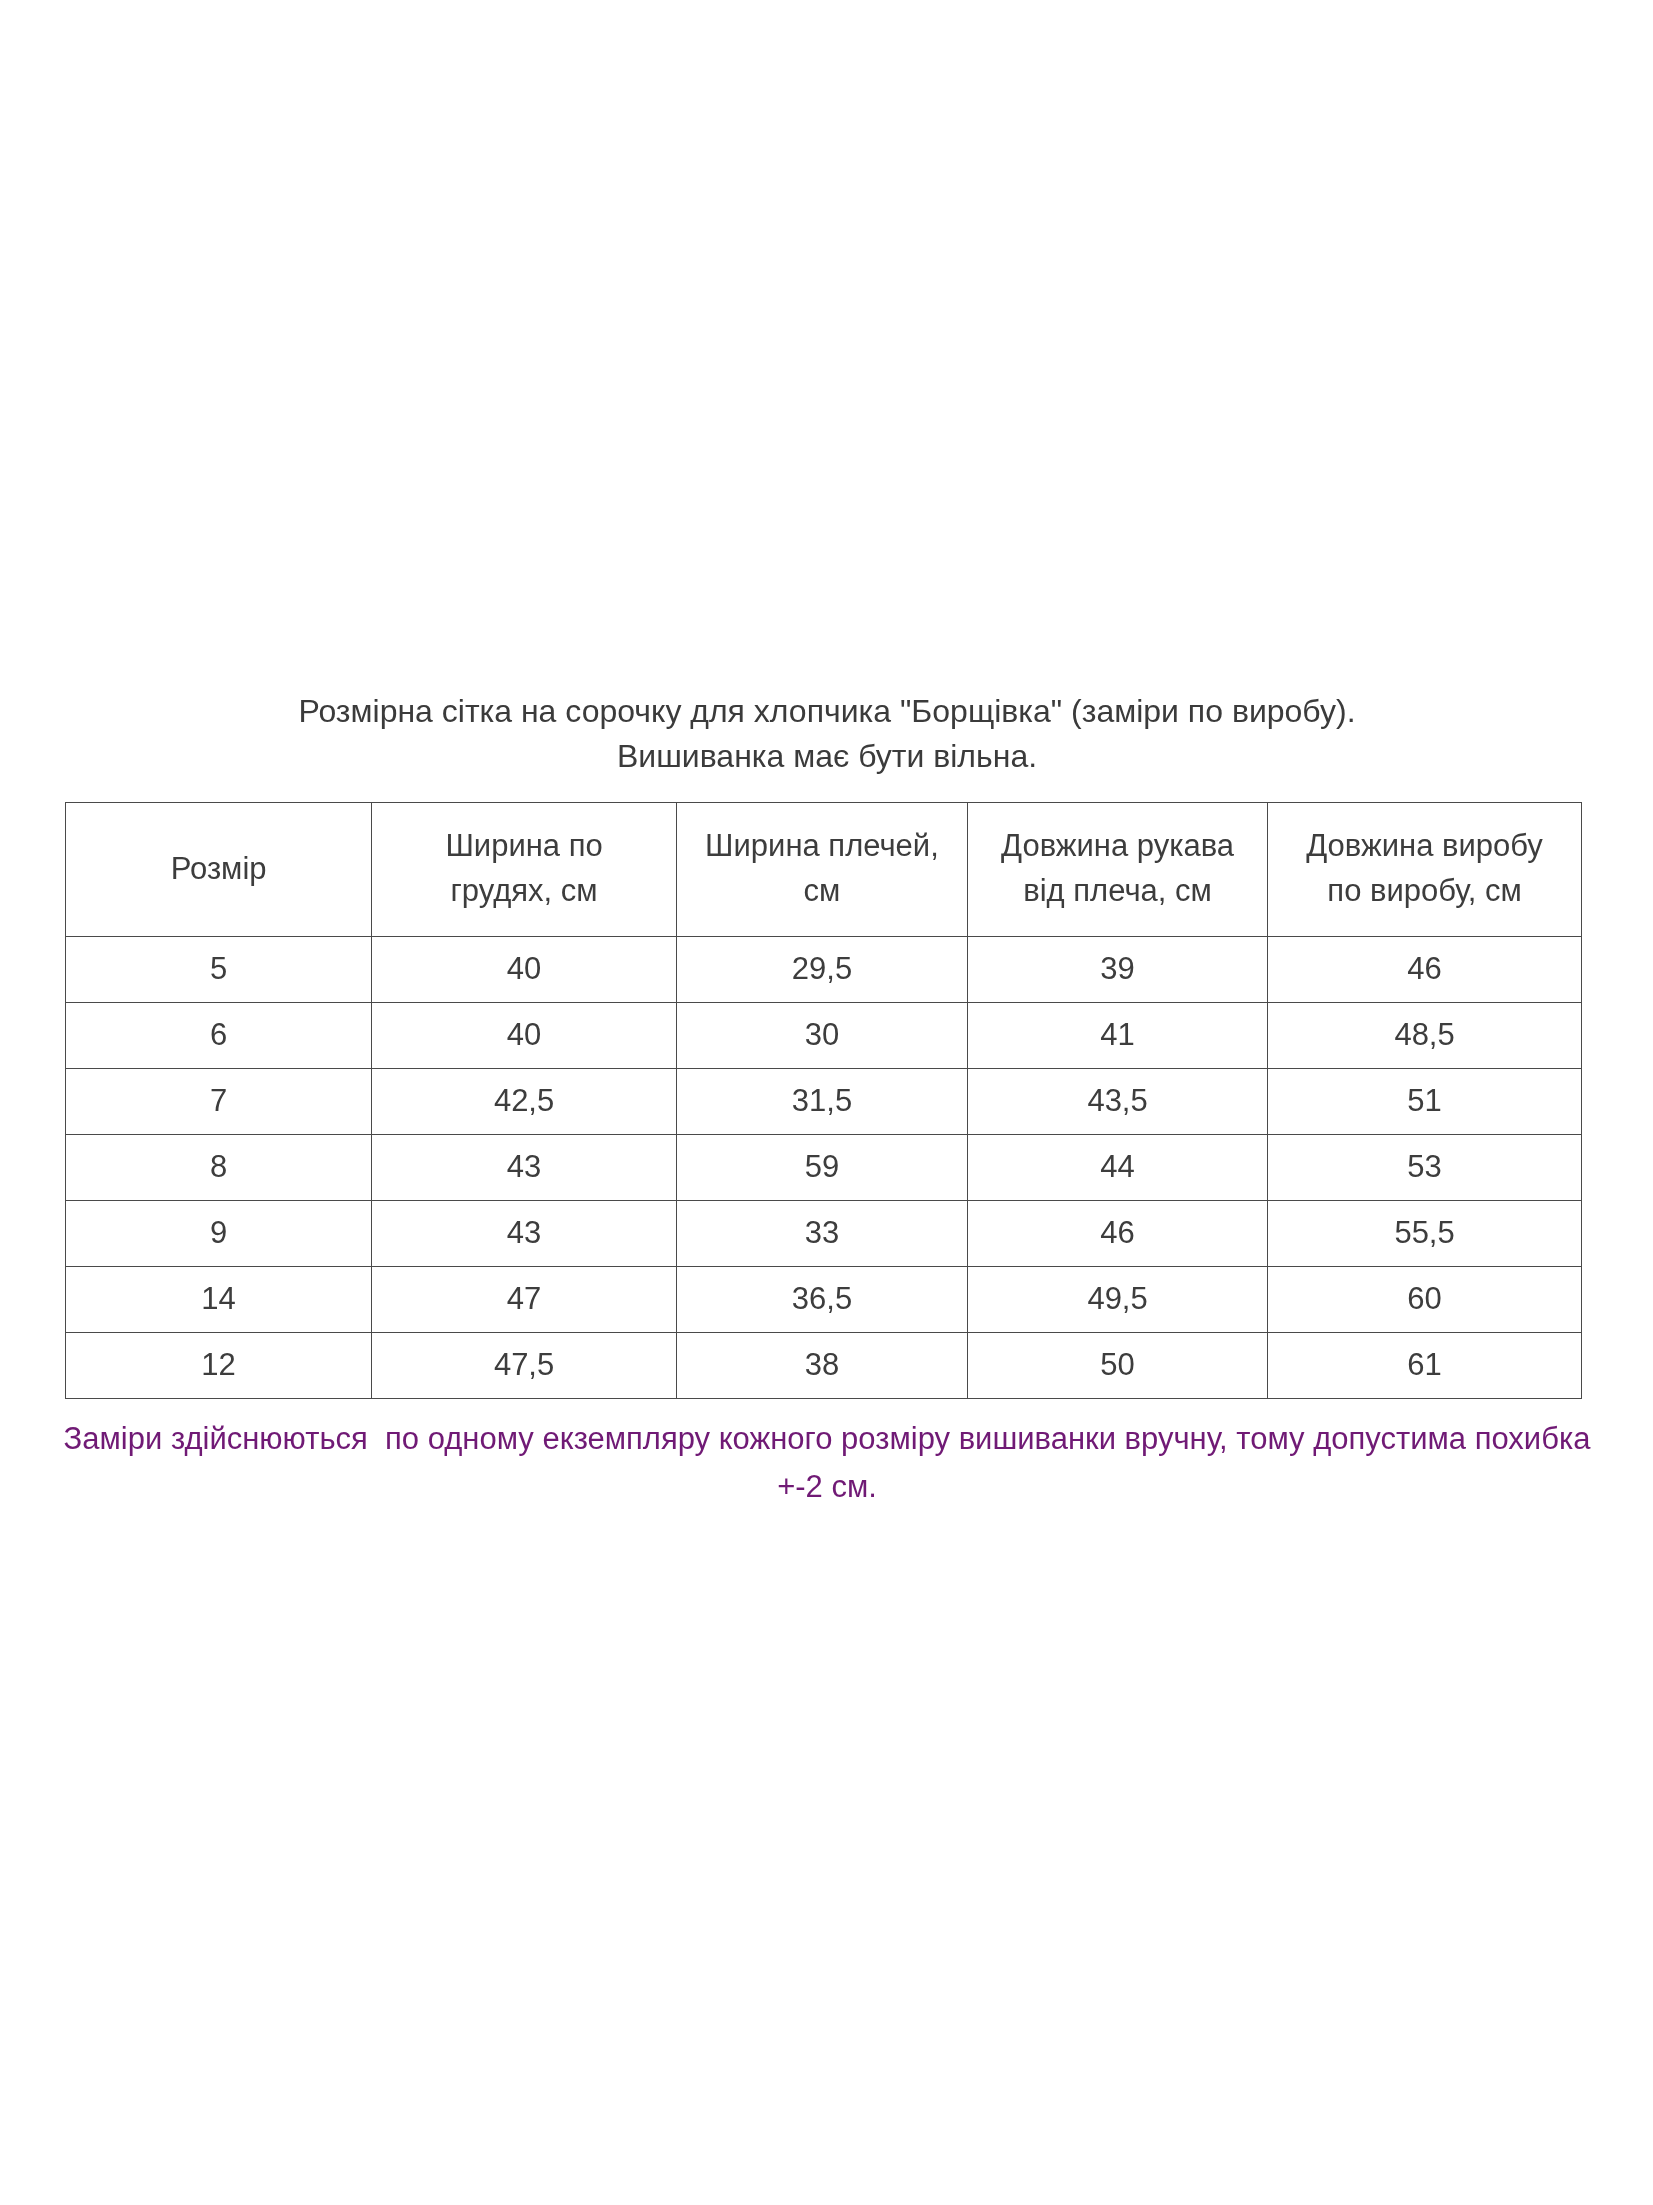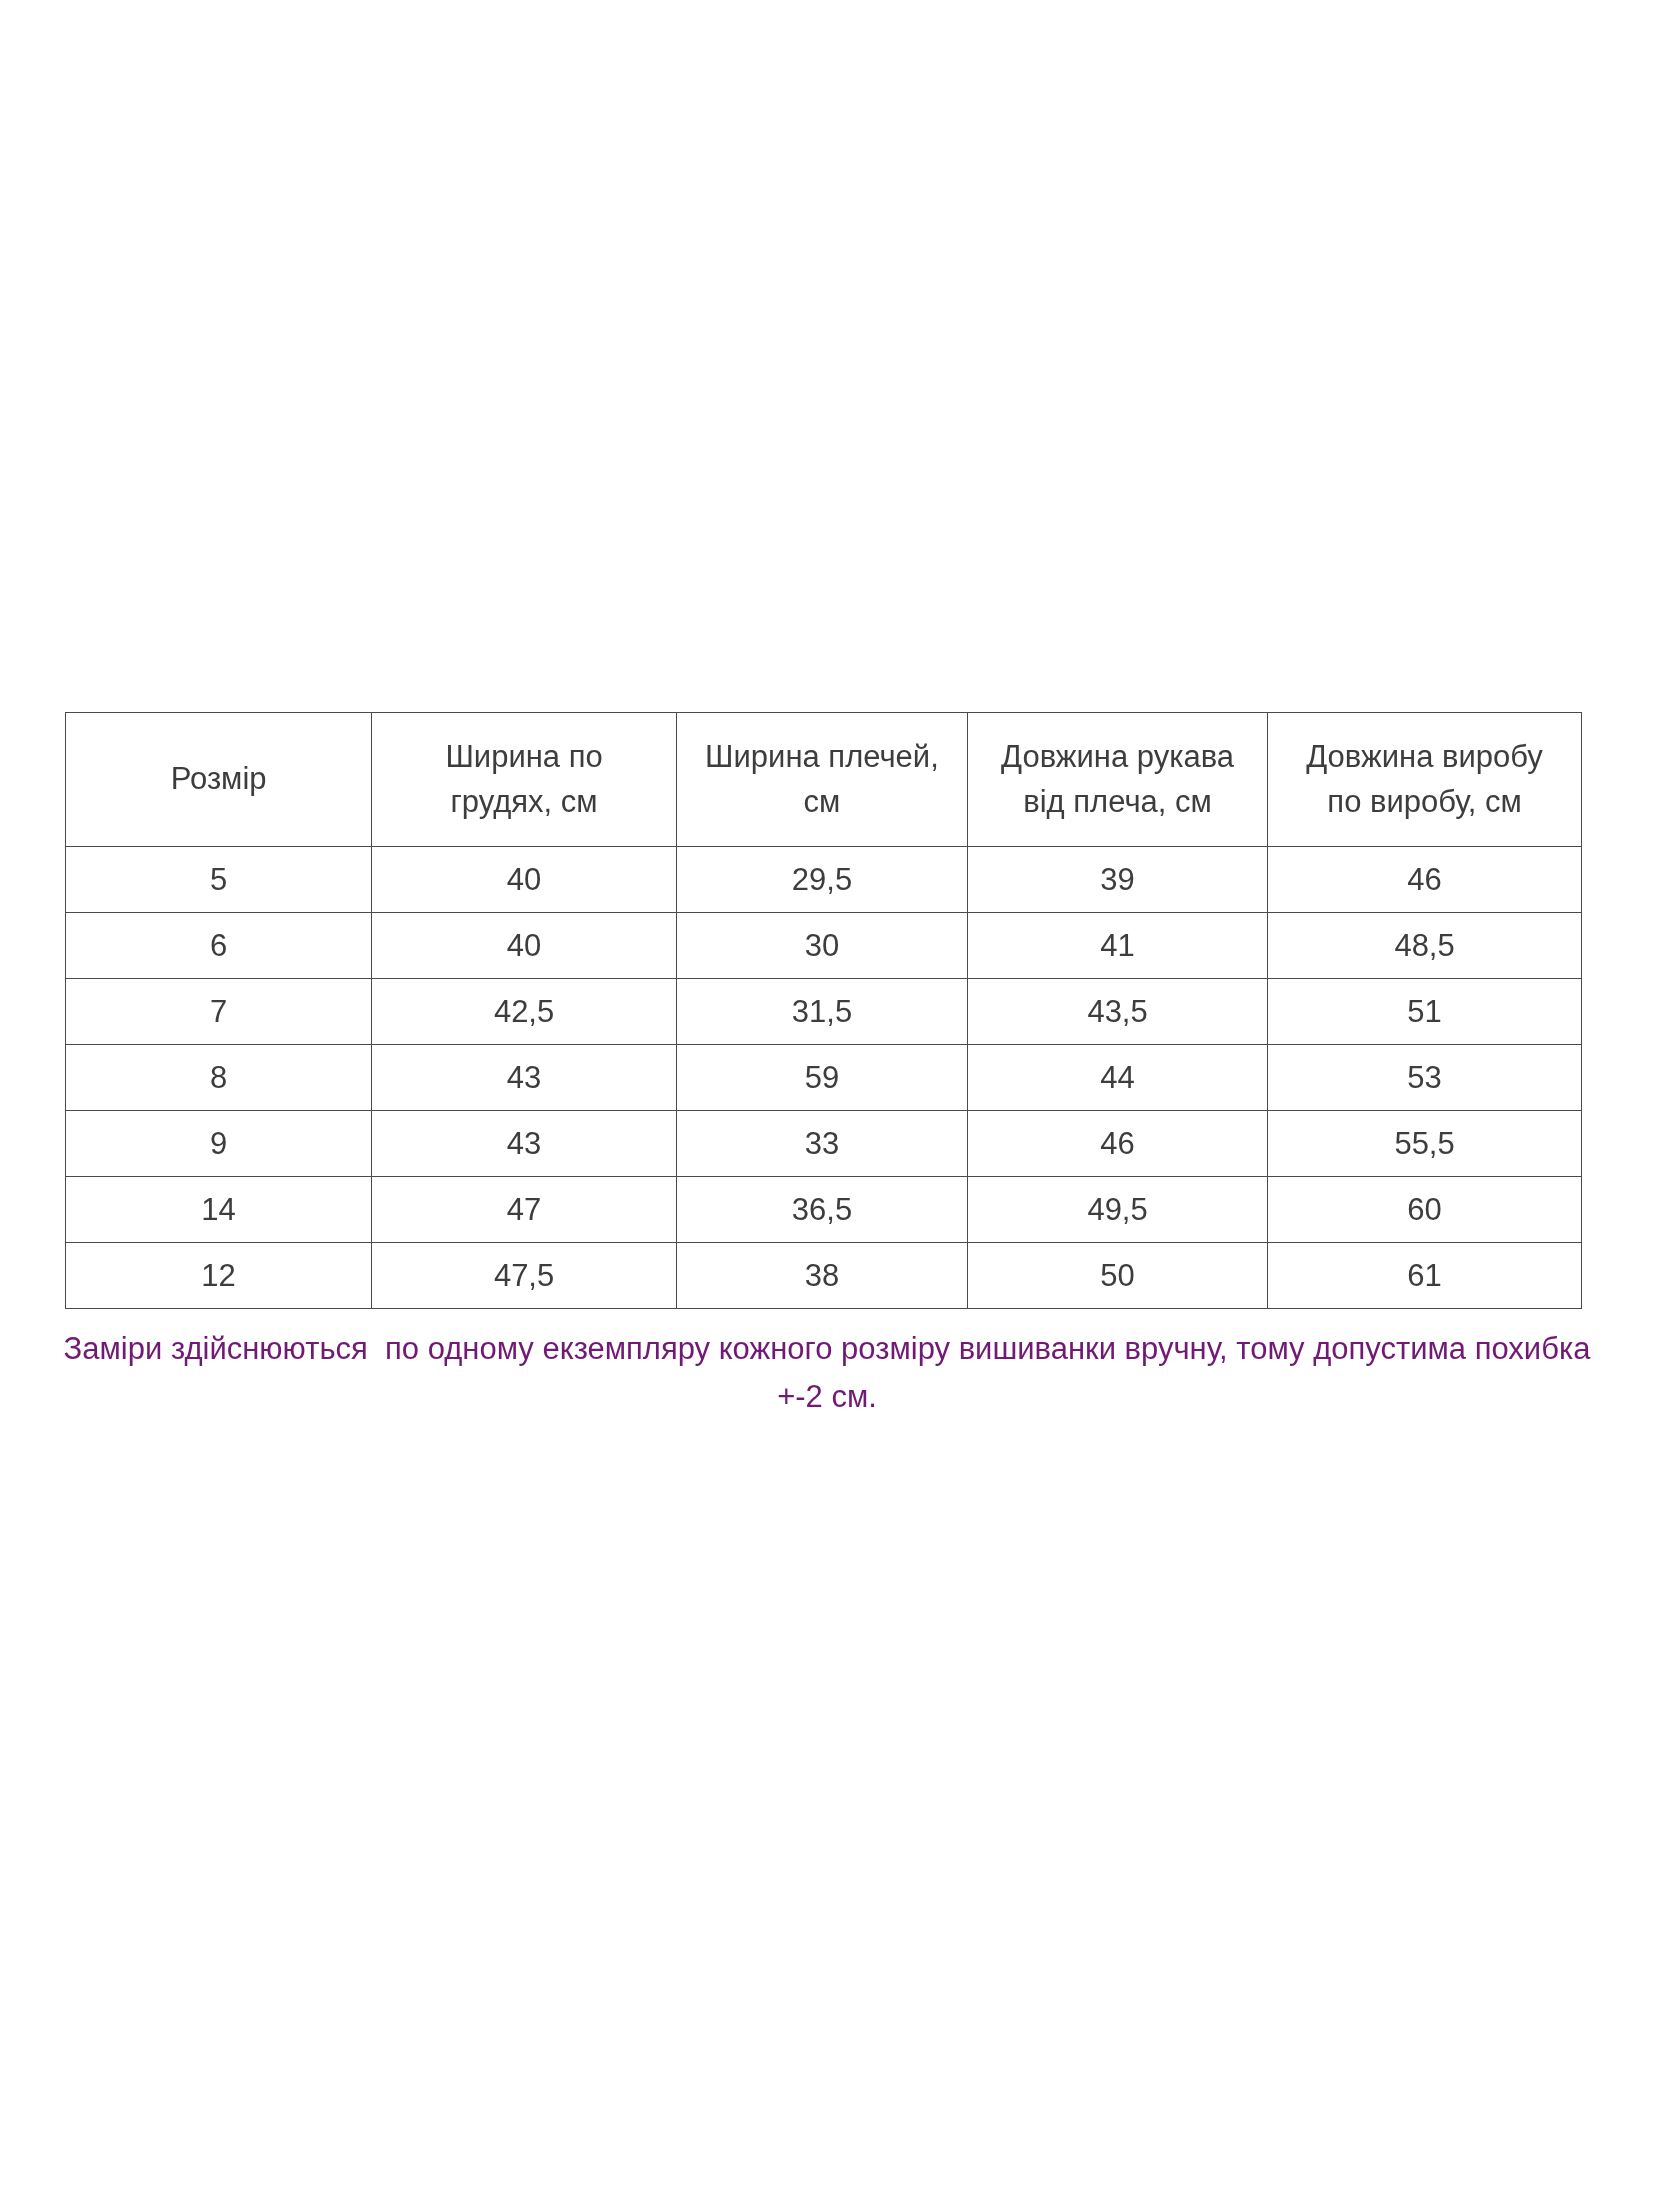--- a/index.html
+++ b/index.html
@@ -63,20 +63,22 @@
     font-size: 31px;
     line-height: 1.55;
     color: #701a75;
     white-space: pre-wrap;
   }
 </style>
 </head>
 <body>
 
 <div class="title-block">
+  <div>Розмірна сітка на сорочку для хлопчика "Борщівка" (заміри по виробу).</div>
+  <div>Вишиванка має бути вільна.</div>
 </div>
 
 <table class="size-table">
   <colgroup>
     <col class="c1">
       <col class="c2">
       <col class="c3">
       <col class="c4">
       <col class="c5">
   </colgroup>

